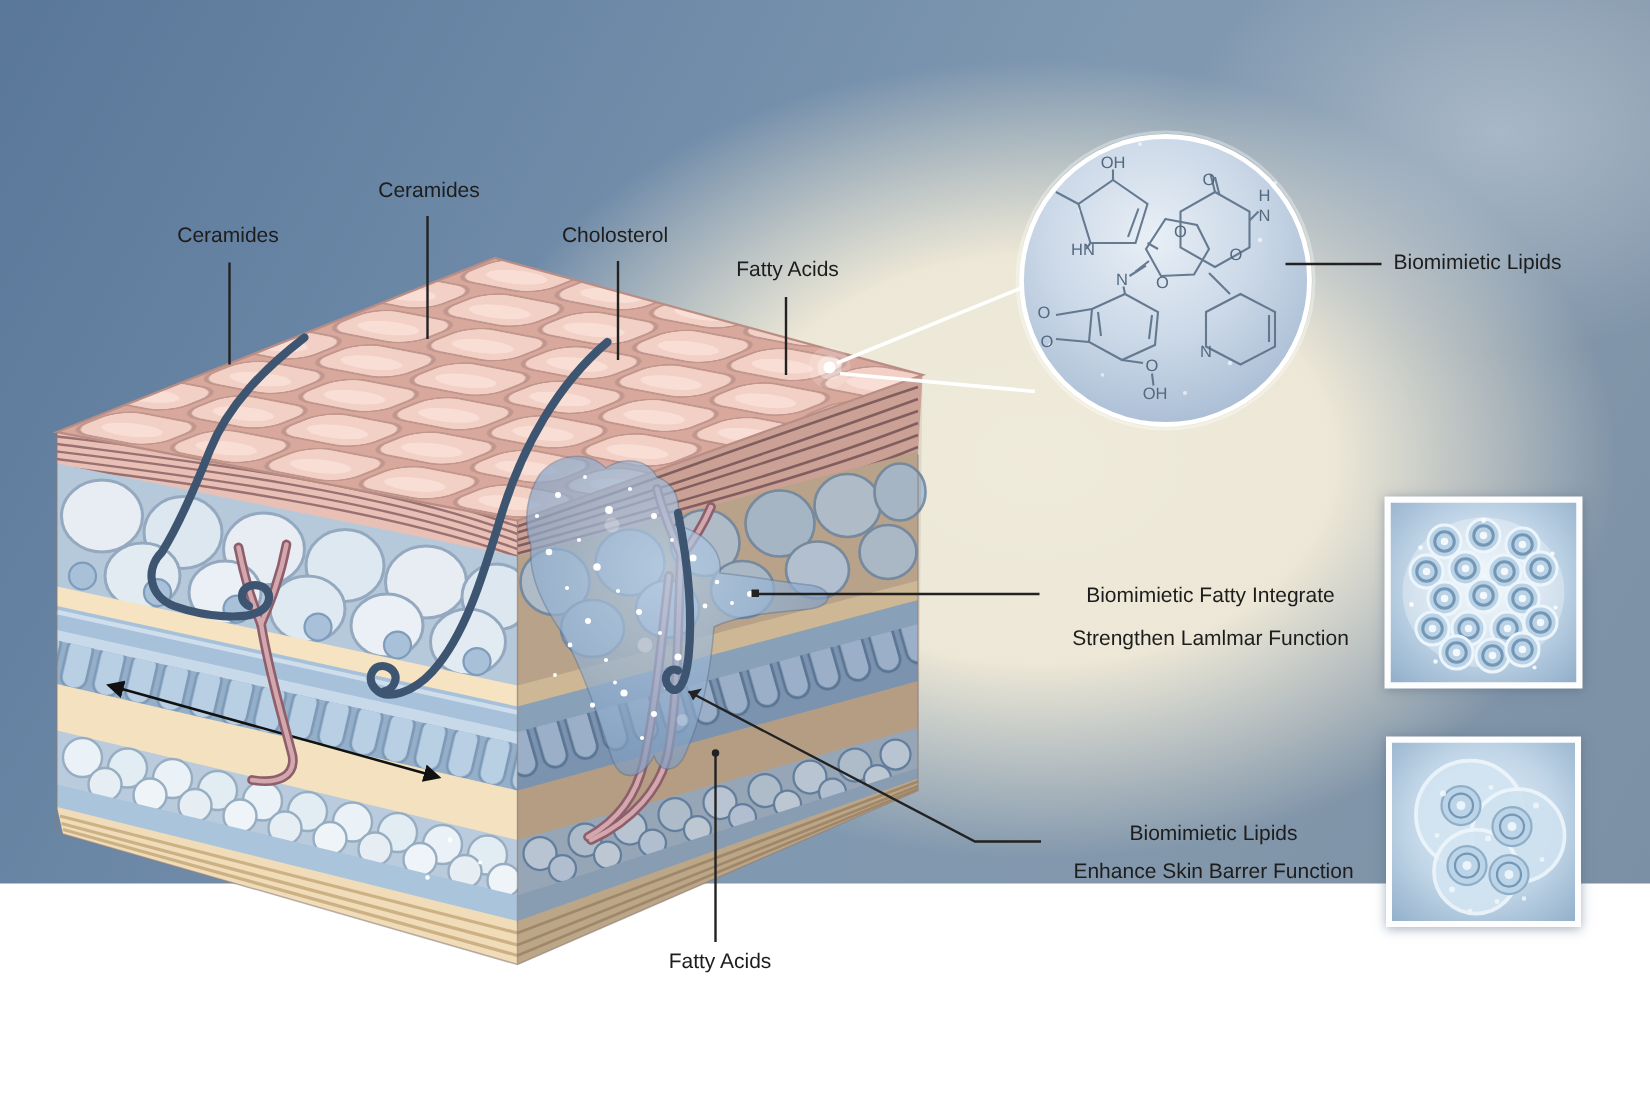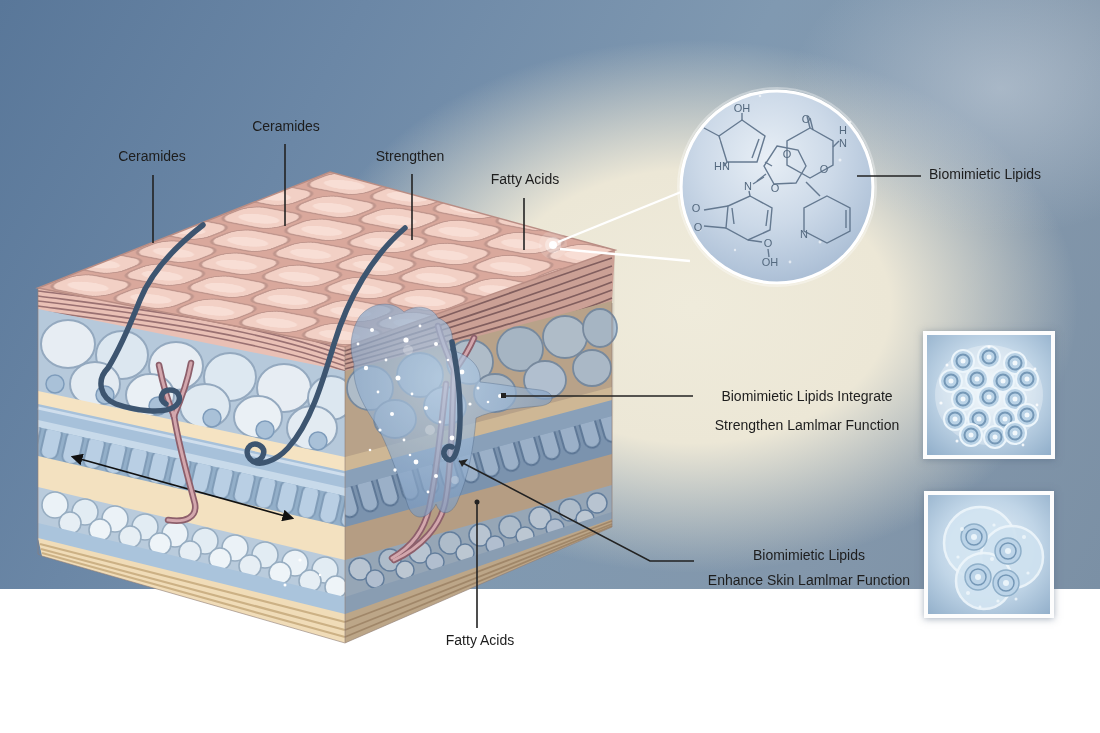--- a/index.html
+++ b/index.html
@@ -342,31 +342,31 @@
     <rect x="501" y="393" width="5" height="5" fill="#222" stroke="none"></rect>
     <polyline points="459,461 650,561 694,561"></polyline>
     <path d="M459,461 L468,459 L462,467 Z" fill="#222" stroke="none"></path>
     <line x1="477" y1="503" x2="477" y2="628"></line>
     <circle cx="477" cy="502" r="2.5" fill="#222" stroke="none"></circle>
   </g>
 </svg>
 
 <div class="lbl ctr" style="left:152px;top:148px">Ceramides</div>
 <div class="lbl ctr" style="left:286px;top:118px">Ceramides</div>
-<div class="lbl ctr" style="left:410px;top:148px">Strengthen</div>
+<div class="lbl ctr" style="left:410px;top:148px">Cholosterol</div>
 <div class="lbl ctr" style="left:525px;top:171px">Fatty Acids</div>
 <div class="lbl" style="left:929px;top:166px">Biomimietic Lipids</div>
 
 <div class="lbl multi" style="left:692px;top:382px;width:230px;line-height:29px">
-  <div>Biomimietic Lipids Integrate</div>
+  <div>Biomimietic Fatty Integrate</div>
   <div>Strengthen Lamlmar Function</div>
 </div>
 <div class="lbl multi" style="left:696px;top:543px;width:226px;line-height:25px">
   <div>Biomimietic Lipids</div>
-  <div>Enhance Skin Lamlmar Function</div>
+  <div>Enhance Skin Barrer Function</div>
 </div>
 <div class="lbl ctr" style="left:480px;top:632px">Fatty Acids</div>
 
 <div class="thumb" style="left:923px;top:331px">
   <svg width="124" height="120" viewBox="0 0 124 120">
     <defs>
       <radialGradient id="t1g" cx="50%" cy="45%" r="75%">
         <stop offset="0" stop-color="#f0f7fb"></stop>
             <stop offset="0.5" stop-color="#c3d7e8"></stop>
             <stop offset="1" stop-color="#8fadc9"></stop>

